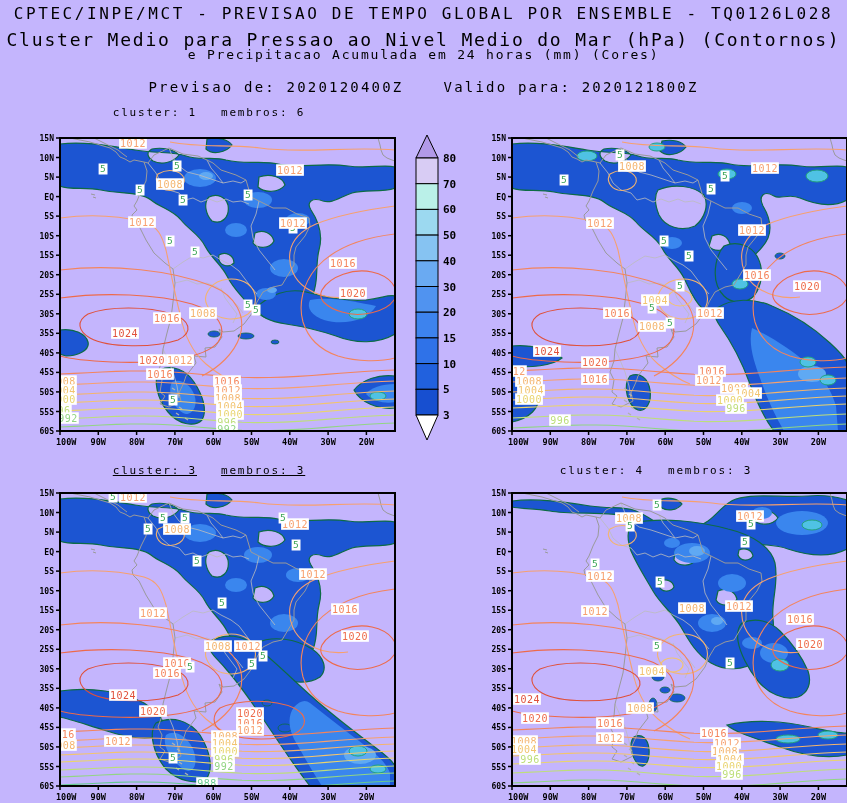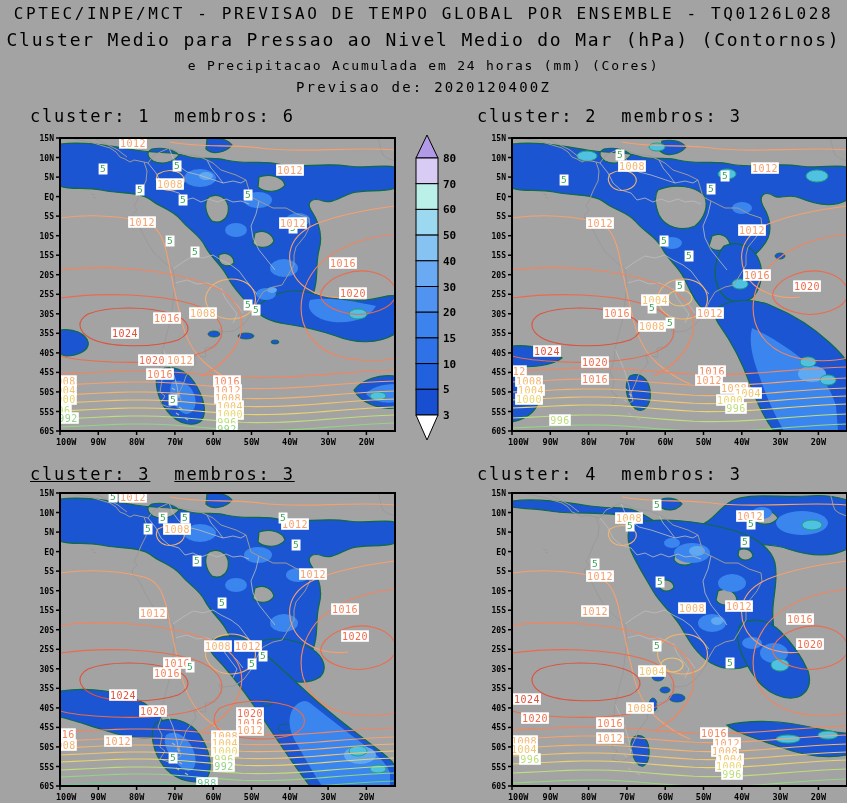--- a/index.html
+++ b/index.html
@@ -1,46 +1,45 @@
 <!DOCTYPE html>
 <html><head>
 <meta charset="utf-8">
 <style>
   html,body{margin:0;padding:0;background:#ffffff;}
-  #page{position:relative;width:847px;height:803px;background:#a3a3a3;overflow:hidden;
+  #page{position:relative;width:847px;height:803px;background:#c4b5fd;overflow:hidden;
         font-family:"DejaVu Sans Mono",monospace;color:#000;}
   .hline{position:absolute;left:0;width:847px;text-align:center;white-space:nowrap;}
   #title{top:4px;font-size:16px;letter-spacing:2.6px;}
   #sub1{top:29px;font-size:18px;letter-spacing:1.8px;}
-  #sub2{top:58px;font-size:13px;letter-spacing:1.8px;}
+  #sub2{top:47px;font-size:13px;letter-spacing:1.8px;}
   #fcst{top:79px;font-size:14px;letter-spacing:2.2px;display:flex;justify-content:center;gap:40px;}
-  .ptitle{position:absolute;width:382px;font-size:17px;letter-spacing:1.8px;white-space:nowrap;}
+  .ptitle{position:absolute;width:382px;text-align:center;font-size:11px;letter-spacing:1.8px;white-space:nowrap;}
   .ptitle span{margin:0 12px;}
   .panel-svg{position:absolute;width:382px;height:318px;}
   svg text{font-family:"DejaVu Sans Mono",monospace;}
   .latlab{font-size:8px;font-weight:bold;}
   .lonlab{font-size:8.5px;font-weight:bold;}
   .cbar{position:absolute;left:403px;top:133px;}
   .cblab{font-size:11px;font-weight:bold;}
 </style>
 </head>
 <body>
 <div id="page">
 
   <div id="title" class="hline">CPTEC/INPE/MCT - PREVISAO DE TEMPO GLOBAL POR ENSEMBLE - TQ0126L028</div>
   <div id="sub1" class="hline">Cluster Medio para Pressao ao Nivel Medio do Mar (hPa) (Contornos)</div>
   <div id="sub2" class="hline">e Precipitacao Acumulada em 24 horas (mm) (Cores)</div>
   <div id="fcst" class="hline">
     <span><span>Previsao de:</span> <span>2020120400Z</span></span>
+    <span><span>Valido para:</span> <span>2020121800Z</span></span>
   </div>
 
   <div class="ptitle" style="left:18px;top:106px;">
     <span>cluster: 1</span><span>membros: 6</span></div>
-  <div class="ptitle" style="left:465px;top:106px;">
-    <span>cluster: 2</span><span>membros: 3</span></div>
   <div class="ptitle" style="left:18px;top:464px;text-decoration:underline;">
     <span>cluster: 3</span><span>membros: 3</span></div>
   <div class="ptitle" style="left:465px;top:464px;">
     <span>cluster: 4</span><span>membros: 3</span></div>
 
   <svg id="map0" class="panel-svg" style="left:18px;top:131px;" viewBox="0 0 382 318">
       <defs>
         <clipPath id="clip0">
           <rect x="0" y="0" width="335" height="293"></rect>
         </clipPath>

